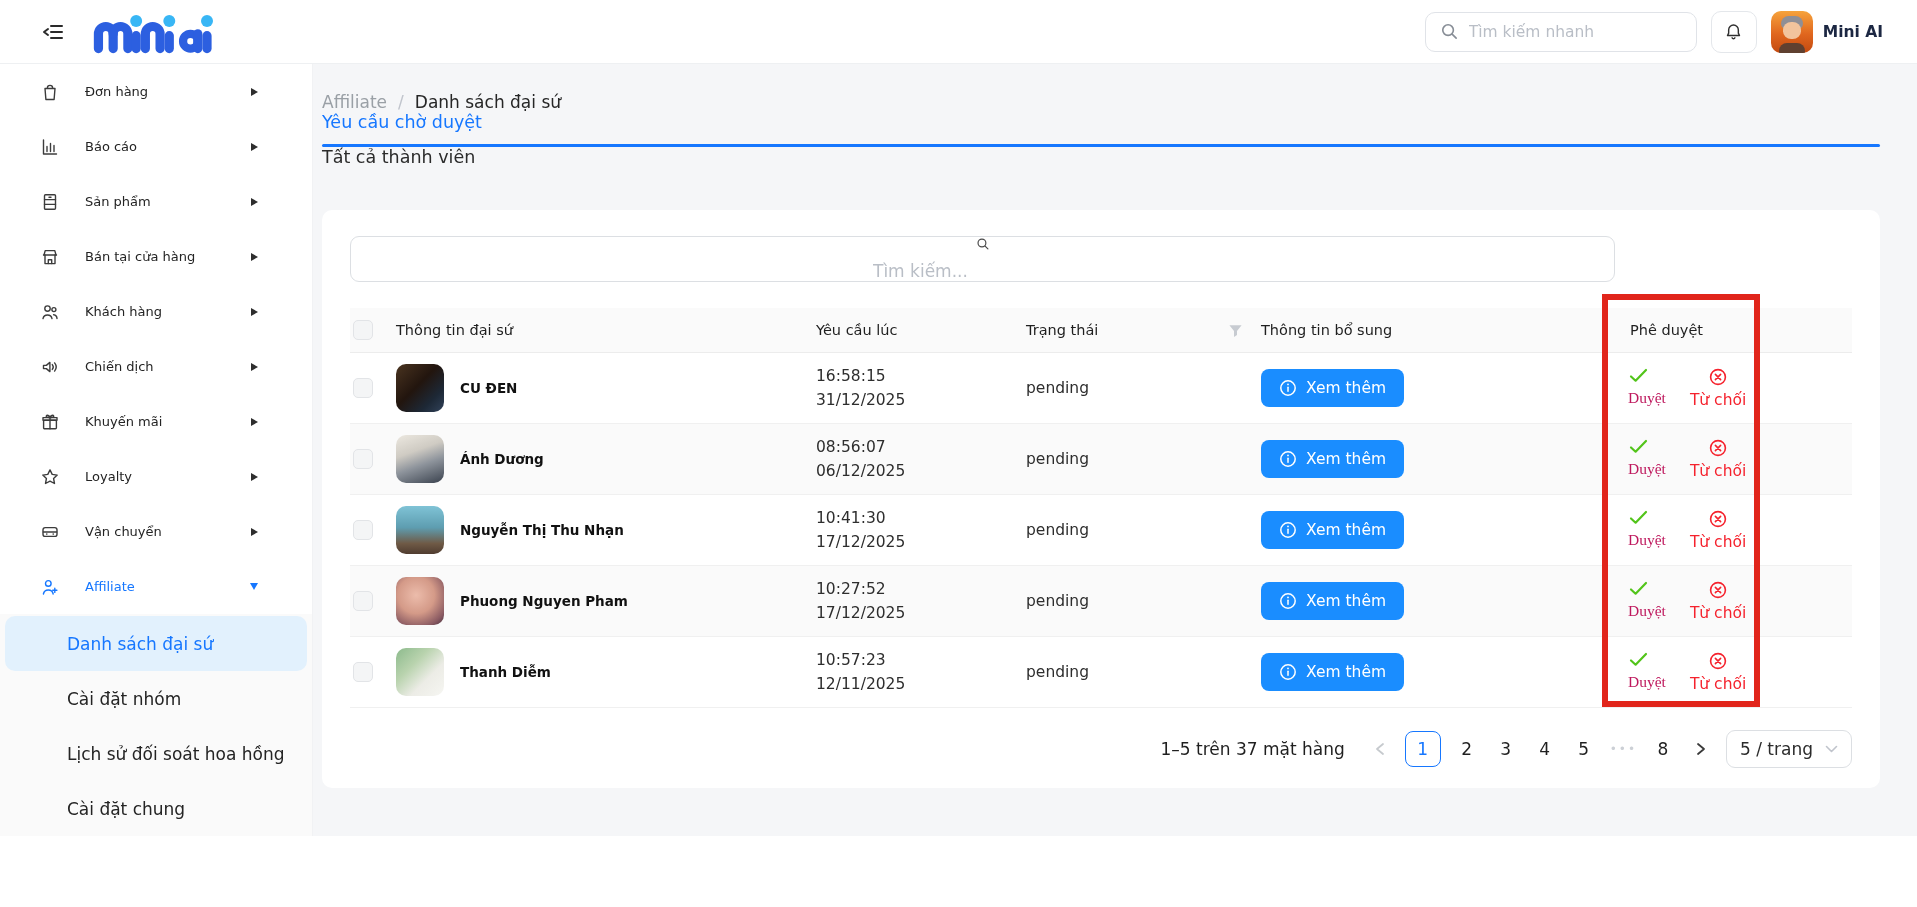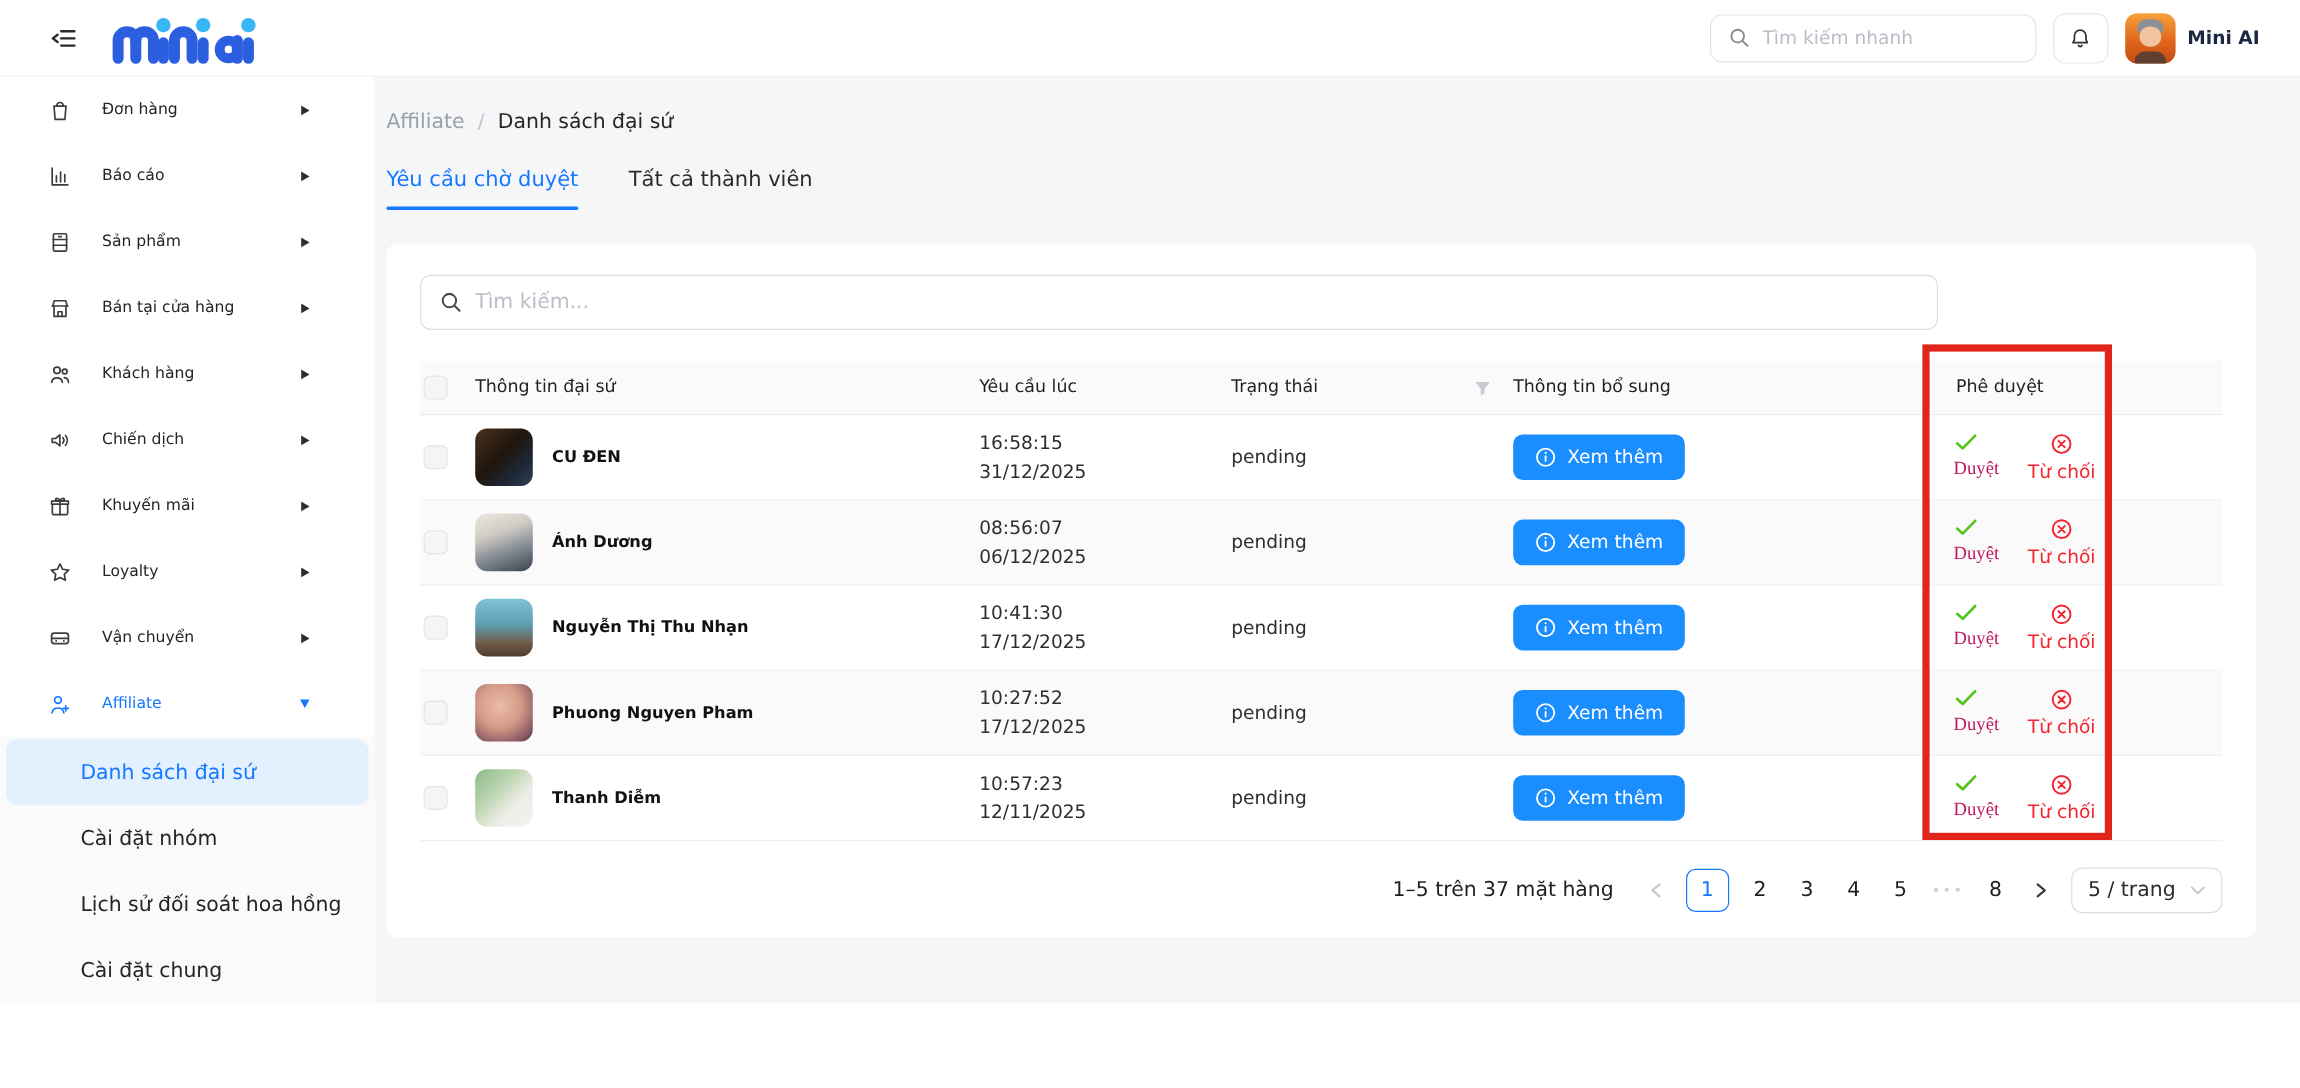--- a/index.html
+++ b/index.html
@@ -70,30 +70,30 @@
   
   .content {
     position:absolute; top:64px; left:313px; right:0; bottom:0;
     background:#f5f6f8; padding:0 37px 0 9px; overflow:hidden;
   }
   .breadcrumb { margin-top:28px; display:flex; gap:11px; font-size:17px; align-items:center; }
   .breadcrumb .parent { color:#9aa0a6; cursor:pointer; }
   .breadcrumb .sep { color:#c0c4cc; }
   .breadcrumb .current { color:#262626; }
 
-  .tabs { margin-top:28px; display:flex; gap:42px; font-size:17.5px; }
+  .tabs { display:flex; font-size:17.5px;flex-direction:column; }
   .tab { padding-bottom:15px; color:#2b2b2b; cursor:pointer; position:relative; }
   .tab.active { color:#1677ff; font-weight:500; }
   .tab.active::after { content:""; position:absolute; left:0; right:0; bottom:0; height:3.5px; border-radius:2px; background:#1677ff; }
 
   .card { margin-top:28px; background:#fff; border-radius:10px; padding:26px 28px 20px; }
 
   .search-box {
     width:1265px; height:46px; border:1.5px solid #dcdfe3; border-radius:9px;
-    display:flex; align-items:center; gap:10px; padding:0 15px; background:#fff;
+    display:flex; align-items:center; gap:10px; padding:0 15px; background:#fff;flex-direction:column;
   }
   .search-box input { border:none; outline:none; flex:1; font-size:17px; font-family:inherit; color:#333; background:transparent; }
   .search-box input::placeholder { color:#b9bec6; }
 
   
   .table { margin-top:26px; position:relative; }
   .thead {
     display:flex; align-items:center; height:45px; background:#fafafa;
     border-bottom:1px solid #ececec; font-size:14.5px; font-weight:normal; color:#1f1f1f;
   }

